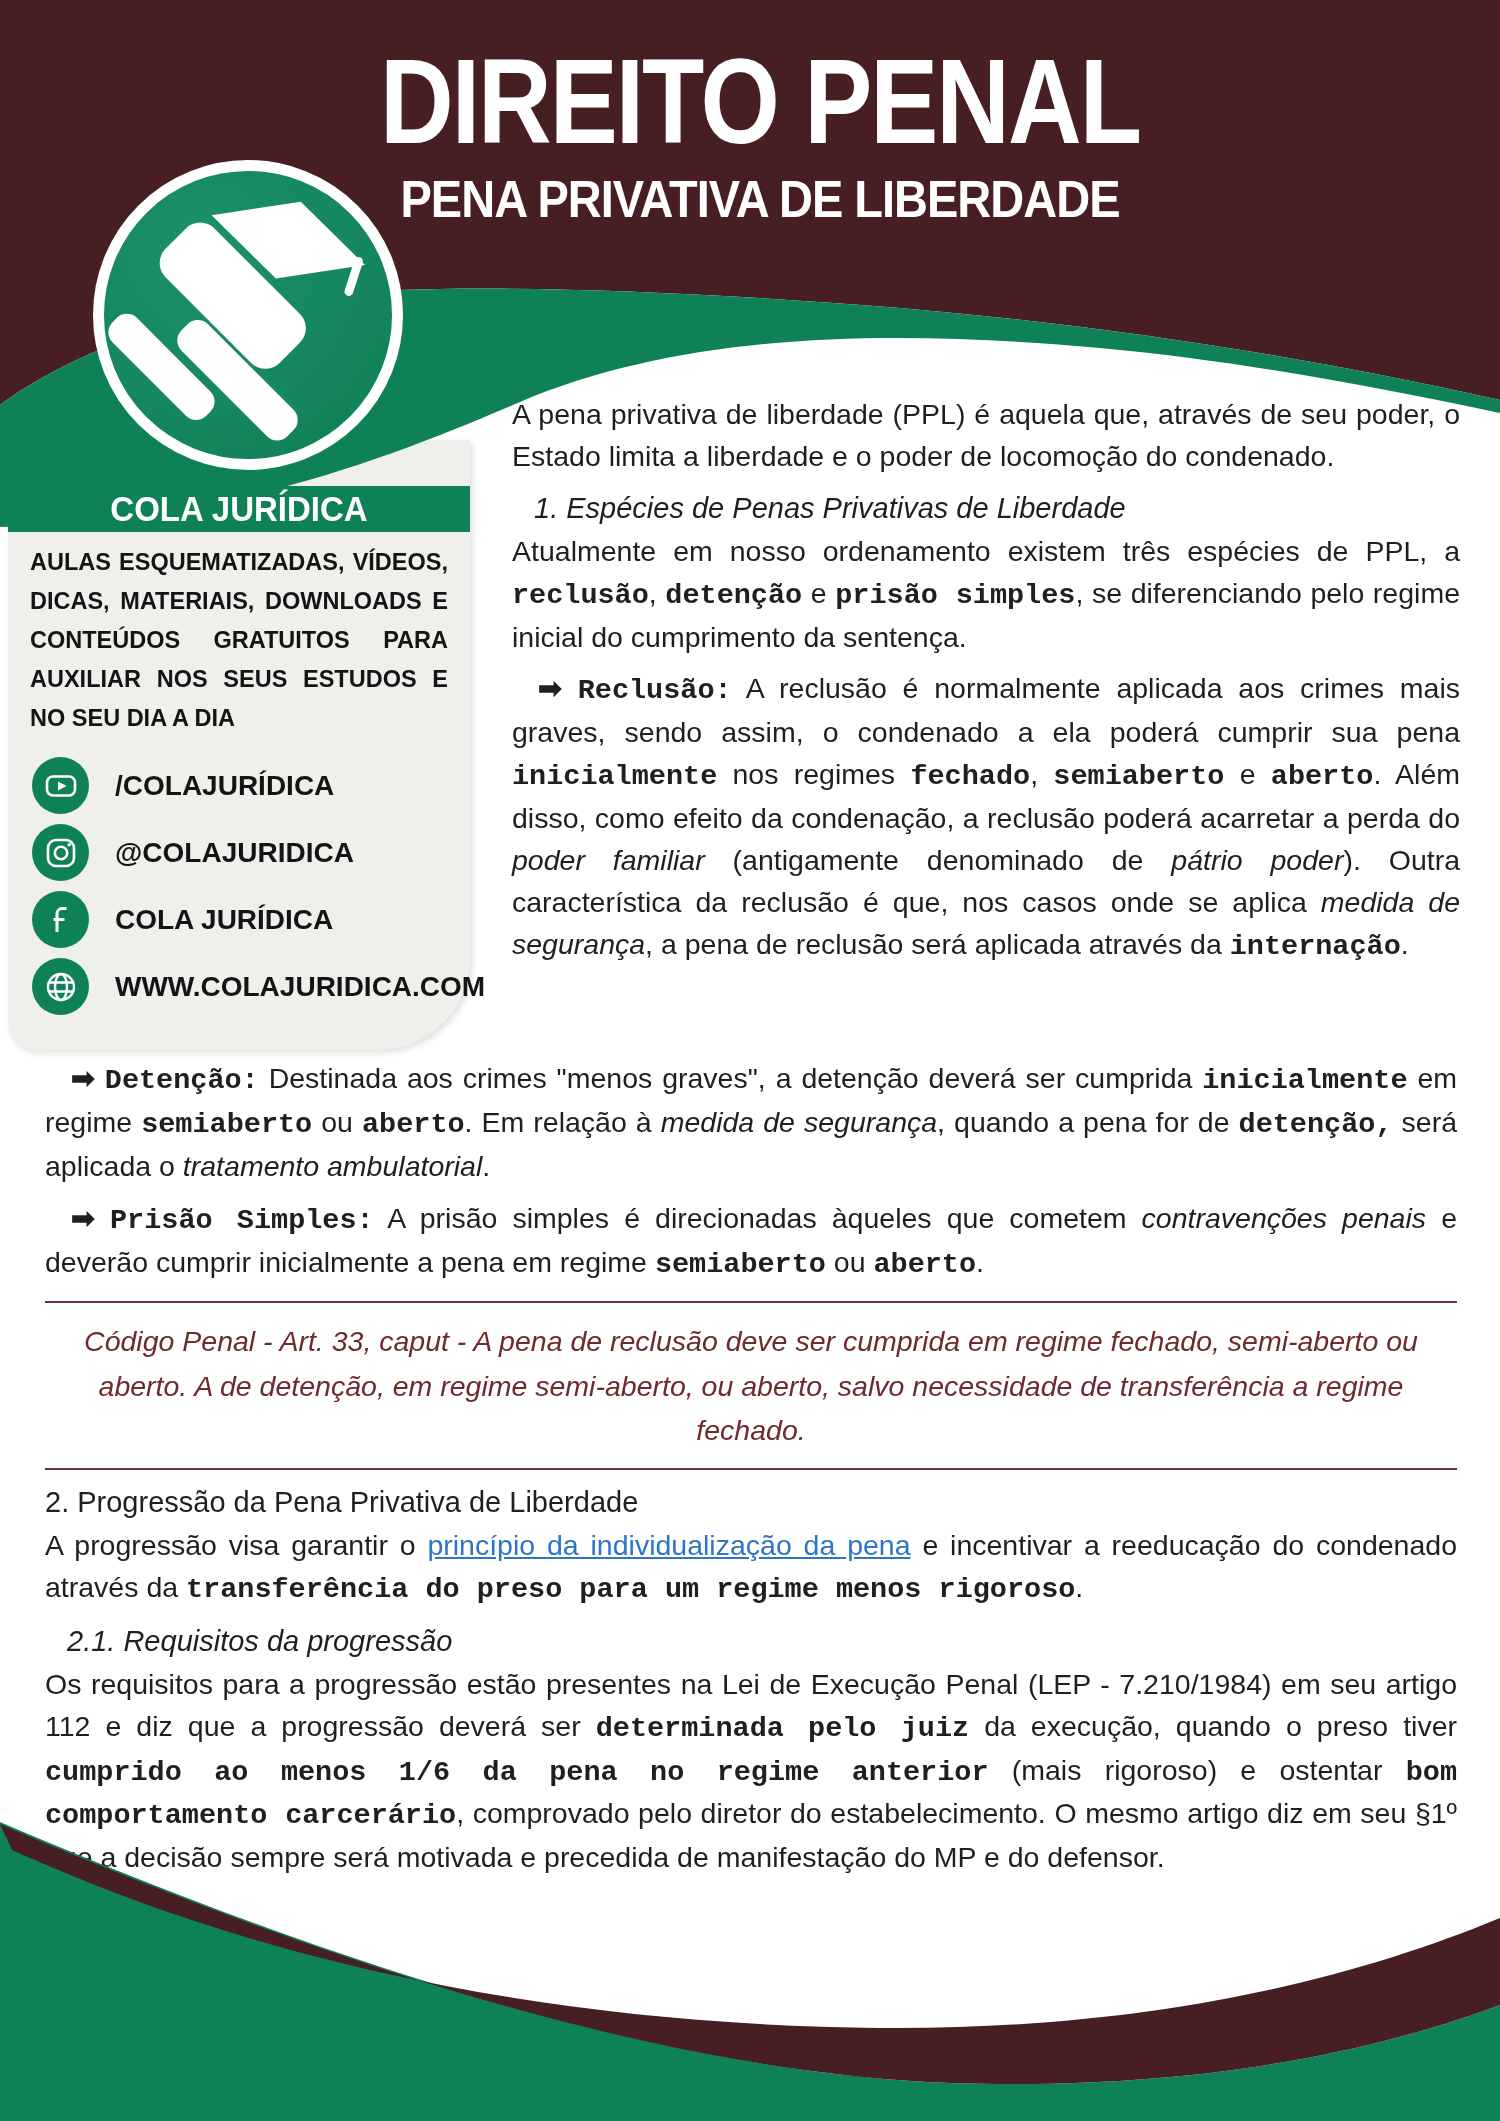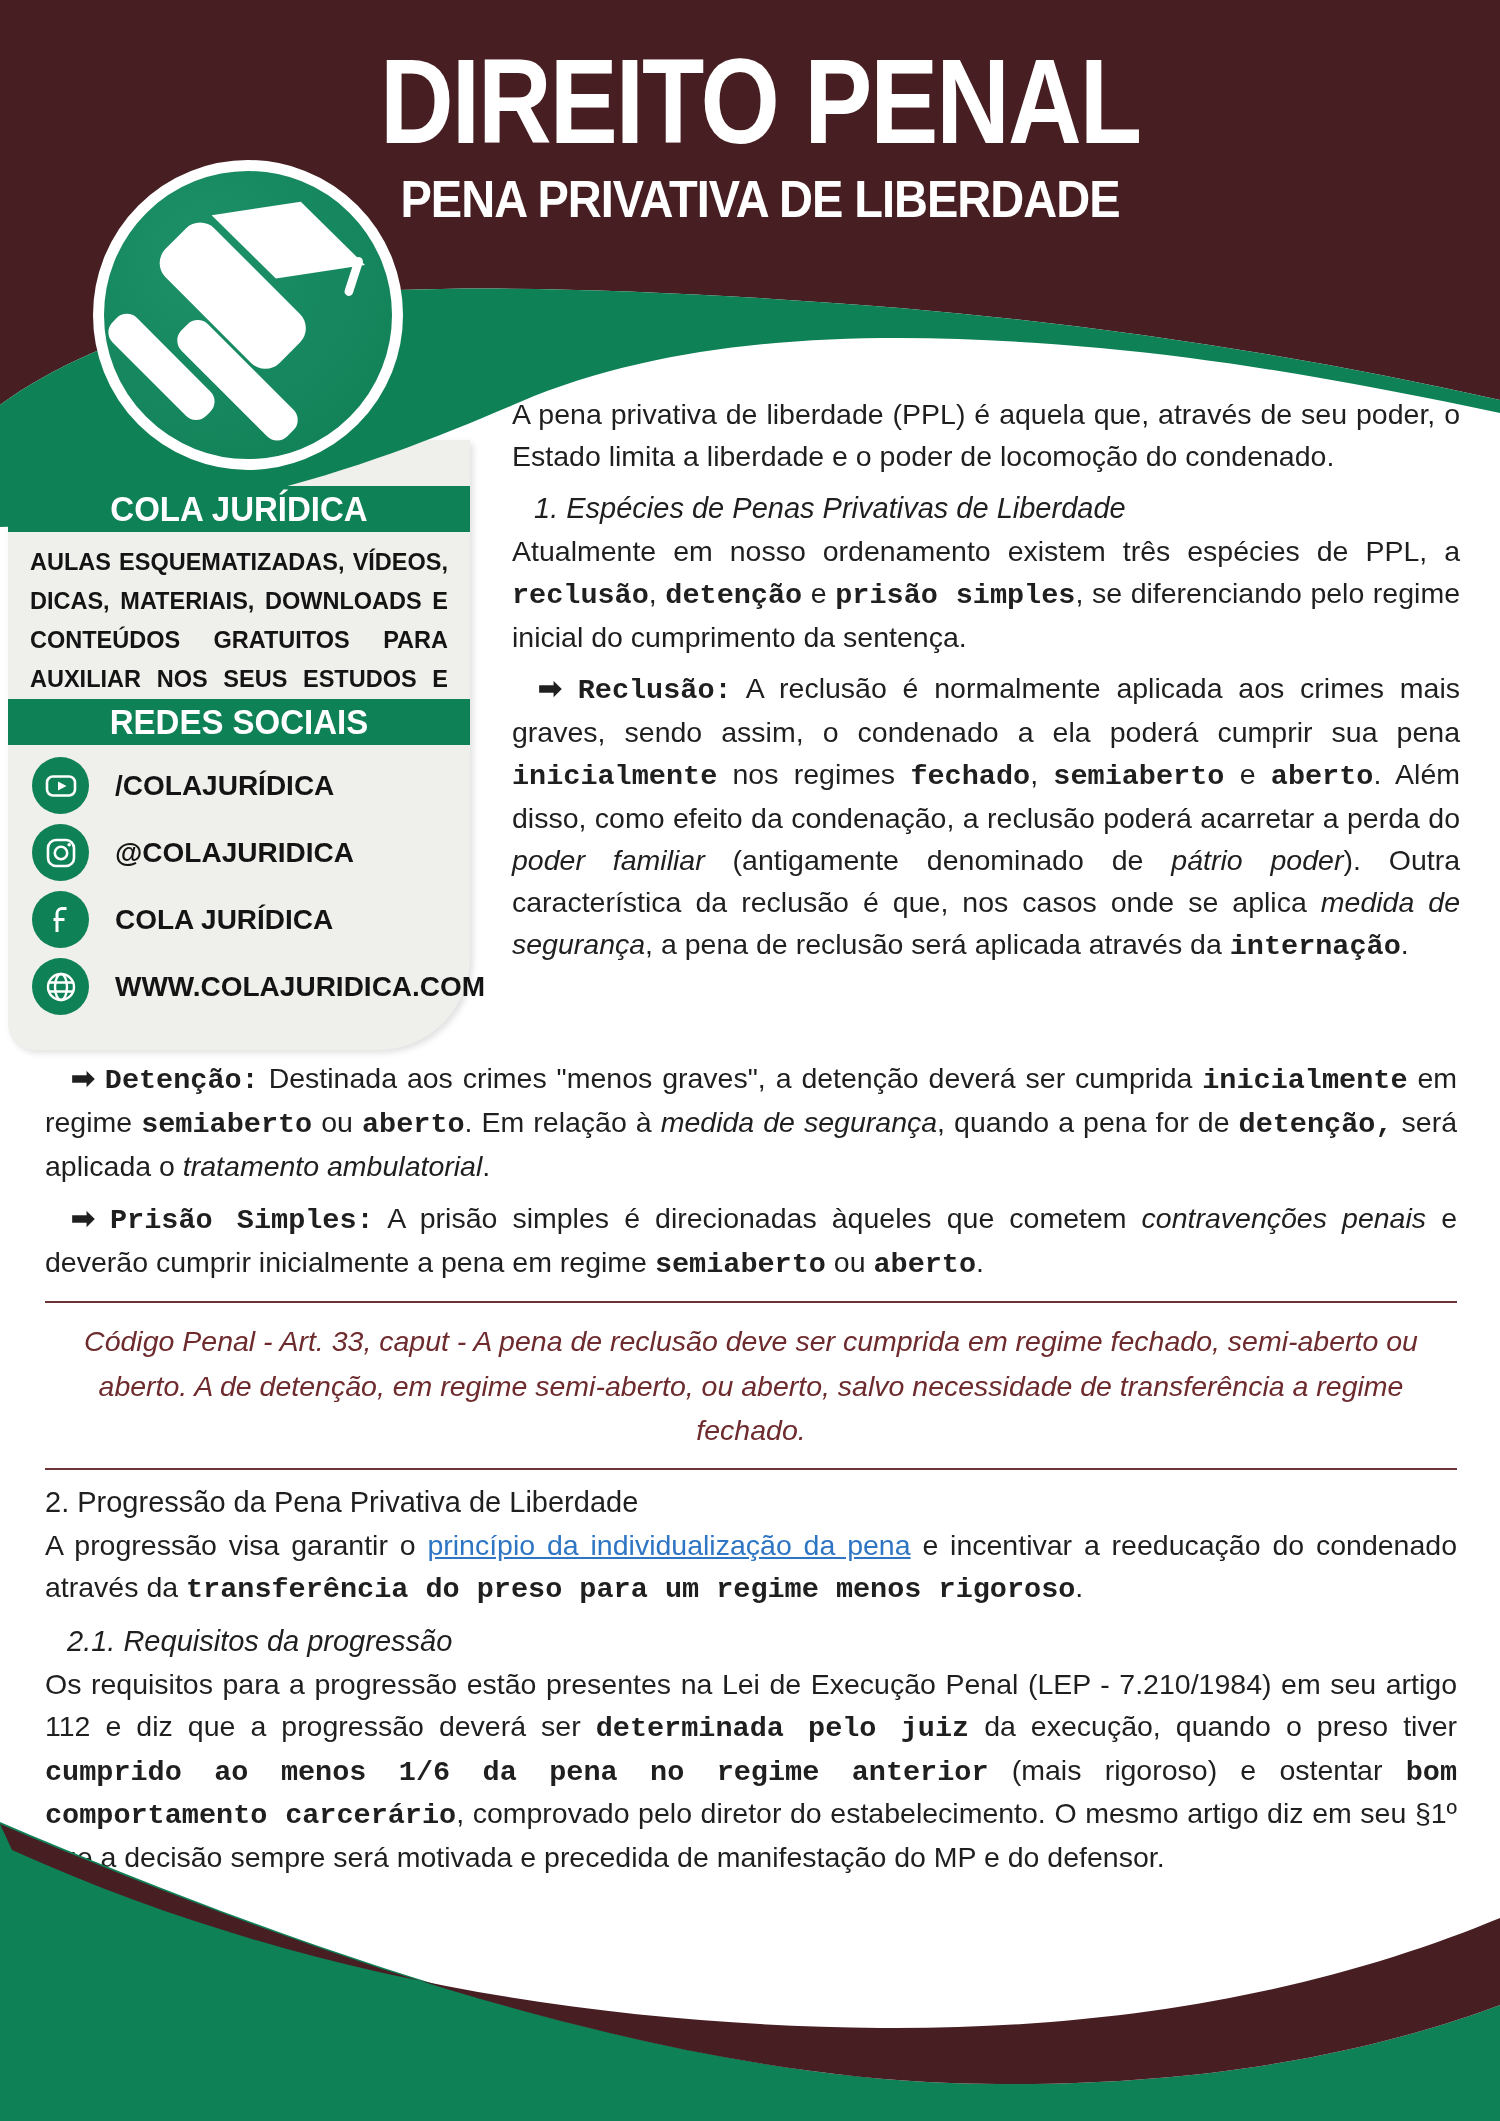--- a/index.html
+++ b/index.html
@@ -89,23 +89,20 @@
       </g>
     </svg>
   </div>
 
   <div id="brand-band" class="side-band">
     <span>COLA JURÍDICA</span>
   </div>
 
   <div id="side-desc">AULAS ESQUEMATIZADAS, VÍDEOS, DICAS, MATERIAIS, DOWNLOADS E CONTEÚDOS GRATUITOS PARA AUXILIAR NOS SEUS ESTUDOS E NO SEU DIA A DIA</div>
 
-  <div id="social-band" class="side-band">
-    <span>REDES SOCIAIS</span>
-  </div>
 
   <div id="social-list">
     <div class="social-row">
       <span class="social-icon">
         <svg viewBox="0 0 34 34" fill="none" stroke="#ffffff" stroke-width="2.6">
           <rect x="3" y="7.5" width="28" height="19" rx="6"></rect>
           <polygon points="14,12.5 22.5,17 14,21.5" fill="#ffffff" stroke="none"></polygon>
         </svg>
       </span>
       <span class="social-label">/COLAJURÍDICA</span>

